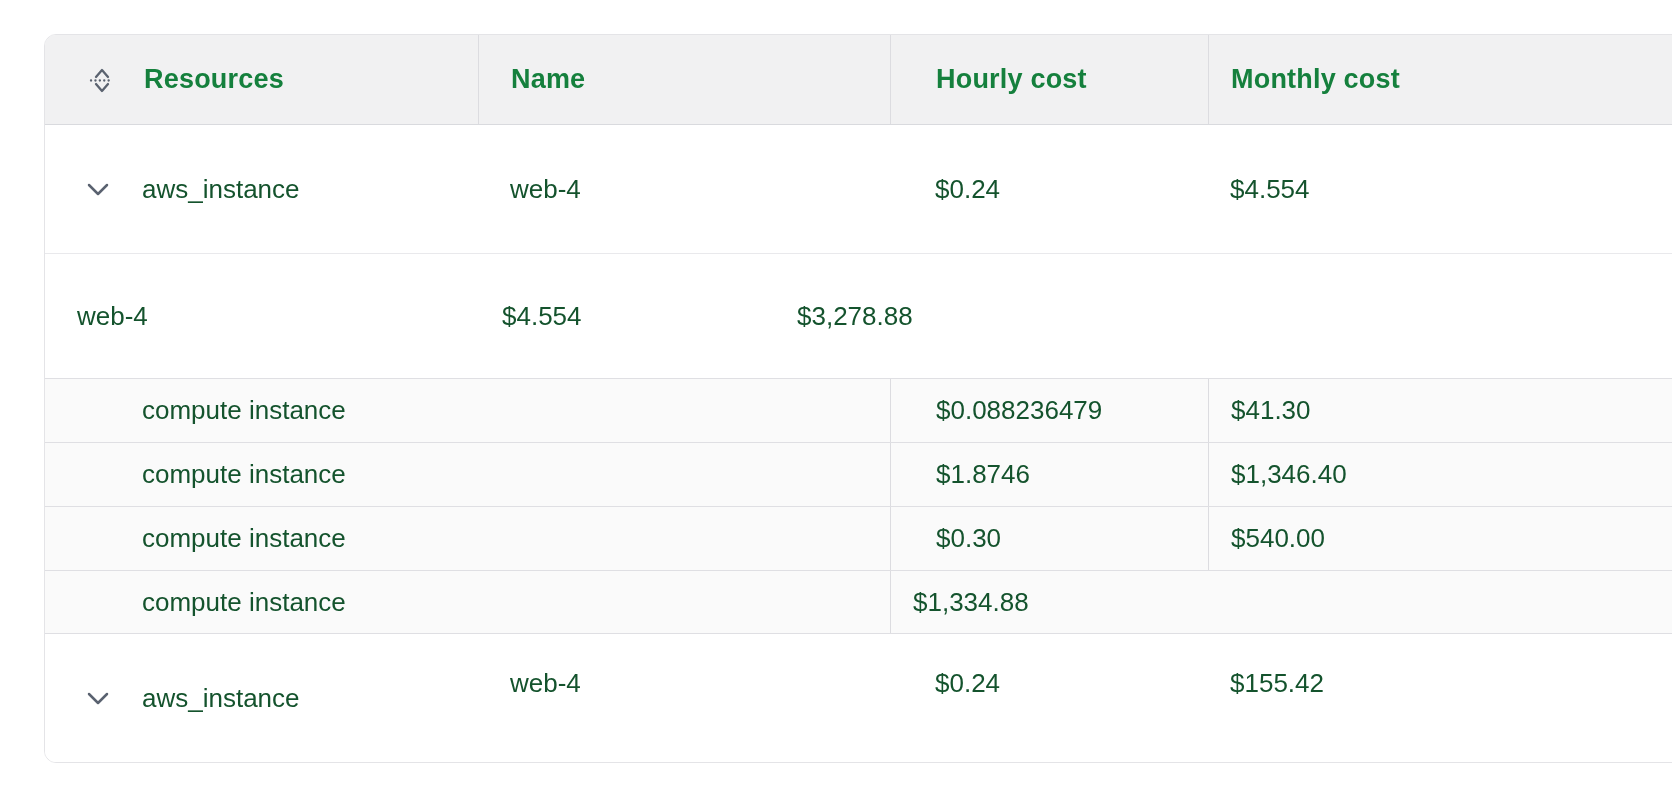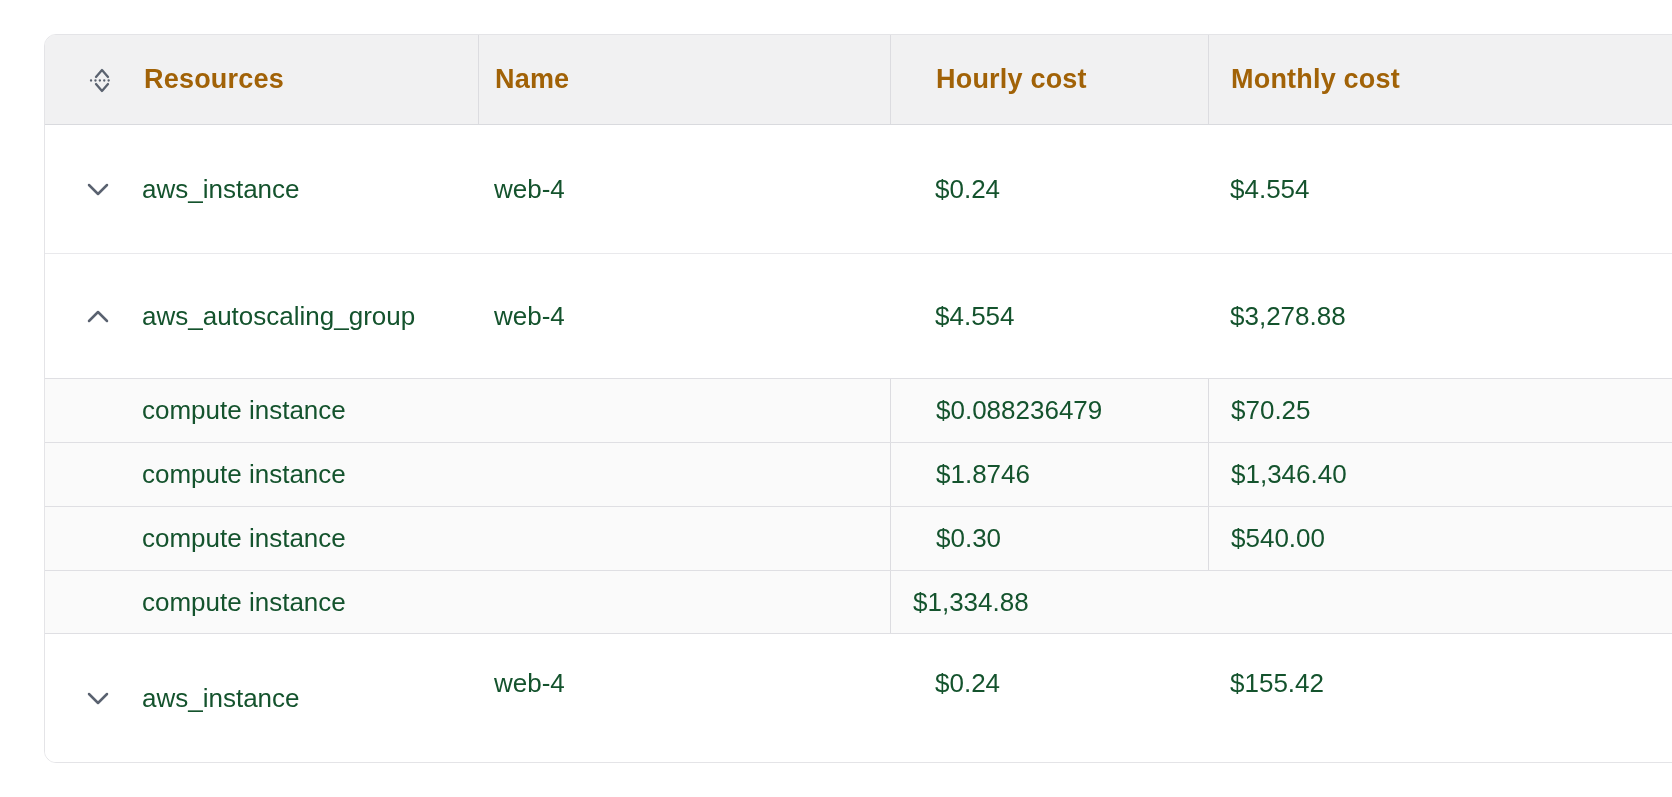--- a/index.html
+++ b/index.html
@@ -21,27 +21,27 @@
   }
   
   .thead {
     display: flex;
     height: 90px;
     background: #f1f1f2;
     border-bottom: 1px solid #d9dade;
   }
   .th {
     display: flex; align-items: center;
-    font-size: 27px; font-weight: 700; color: #a16207;
+    font-size: 27px; font-weight: 700; color: #15803d;
     letter-spacing: 0.2px;
   }
   .thead .c2, .thead .c3, .thead .c4 { border-left: 1px solid #dcdce0; }
   
   .c1 { width: 433px; flex: 0 0 433px; }
-  .c2 { width: 412px; flex: 0 0 412px; padding-left: 16px; }
+  .c2 { width: 412px; flex: 0 0 412px; padding-left: 32px; }
   .c3 { width: 318px; flex: 0 0 318px; padding-left: 45px; }
   .c4 { flex: 1 1 auto; padding-left: 22px; }
   .c1.resource-cell { display: flex; align-items: center; padding-left: 42px; }
   
   .row { display: flex; align-items: center; background: #ffffff; }
   .row-1 { height: 129px; border-bottom: 1px solid #e9e9ec; }
   .row-2 { height: 124px; }
   .row-last { height: 128px; }
   .cell {
     display: flex; align-items: center;
@@ -120,48 +120,40 @@
       </div>
     <div class="cell c3">
         <span>$0.24</span>
       </div>
     <div class="cell c4">
         <span>$4.554</span>
       </div>
   </div>
 
   <div class="row row-2">
-    <div class="cell c1 resource-cell">
-      <button class="chevron" data-expanded="true">
-        <svg width="22" height="13" viewBox="0 0 22 13" fill="none">
-          <polyline points="2,2 11,11 20,2" stroke="#5a6270" stroke-width="2.5" stroke-linecap="round" stroke-linejoin="round"></polyline>
-        </svg>
-      </button>
-      <span>aws_autoscaling_group</span>
-    </div>
     <div class="cell c2">
         <span>web-4</span>
       </div>
     <div class="cell c3">
         <span>$4.554</span>
       </div>
     <div class="cell c4">
         <span>$3,278.88</span>
       </div>
   </div>
 
   <div class="row row-sub">
     <div class="cell sublabel">
         <span>compute instance</span>
       </div>
     <div class="cell c3">
         <span>$0.088236479</span>
       </div>
     <div class="cell c4">
-        <span>$70.25</span>
+        <span>$41.30</span>
       </div>
   </div>
   <div class="row row-sub">
     <div class="cell sublabel">
         <span>compute instance</span>
       </div>
     <div class="cell c3">
         <span>$1.8746</span>
       </div>
     <div class="cell c4">

